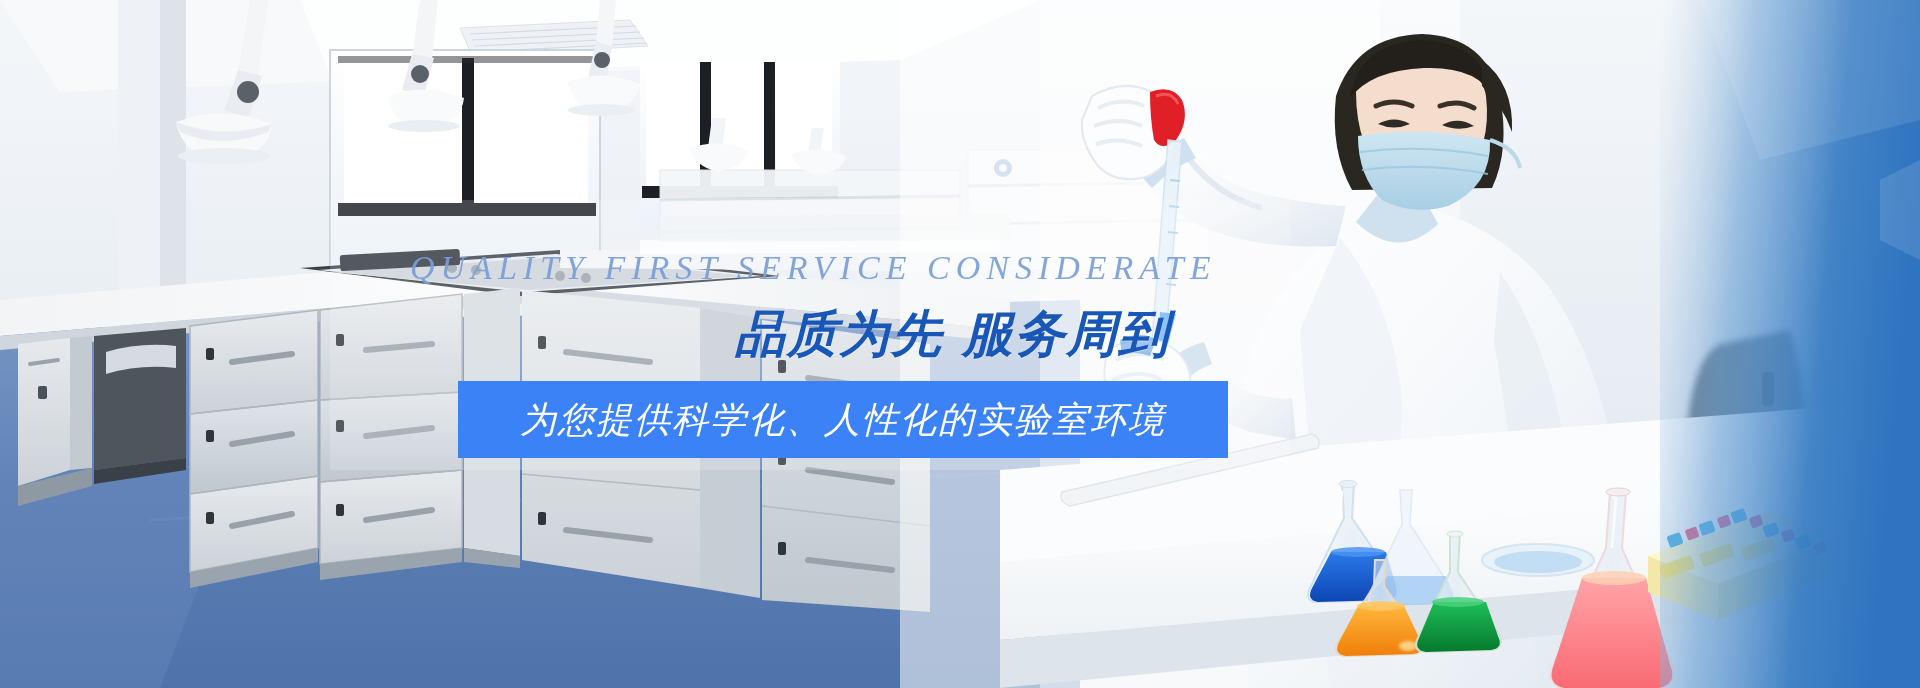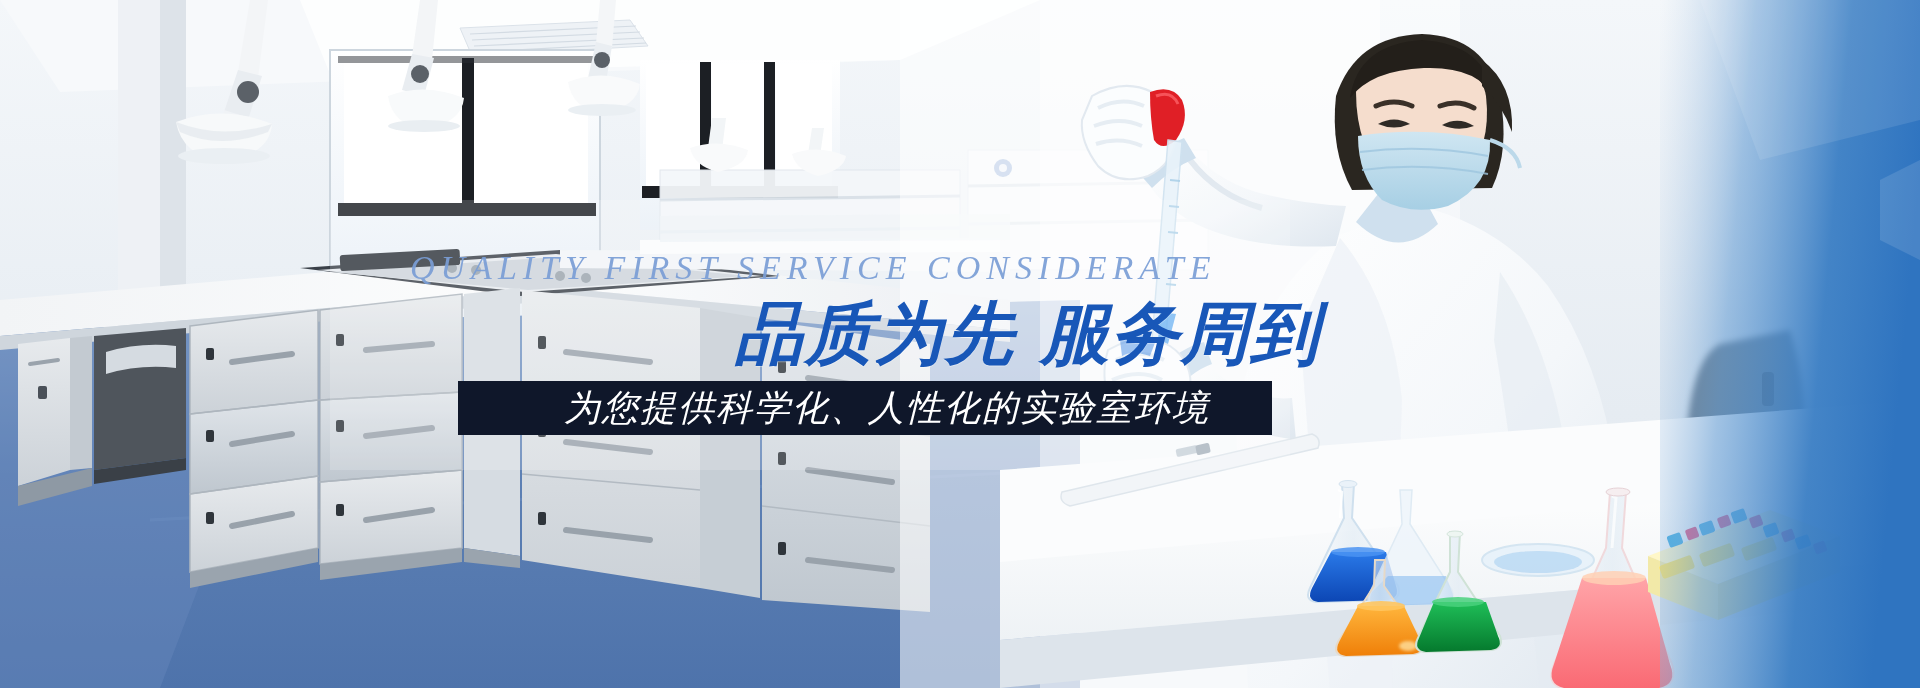--- a/index.html
+++ b/index.html
@@ -39,39 +39,38 @@
     white-space:nowrap;
     opacity:.92;
   }
 
   .headline{
     position:absolute;
     left:735px;
     top:296px;
     font-family:"DejaVu Sans","Liberation Sans",sans-serif;
     font-weight:bold;
-    font-size:68px;
+    font-size:50px;
     line-height:76px;
     letter-spacing:2px;
     color:#1857b8;
     white-space:nowrap;
     text-shadow:0 1px 0 rgba(255,255,255,.35);
   }
 
   .subbar{
     position:absolute;
     left:458px;
     top:381px;
     width:770px;
-    height:54px;
-    background:#0f172a;
+    height:77px;
+    background:#3b82f6;
     display:flex;
     align-items:center;
     justify-content:center;
-    padding-left:44px;
   }
   .subbar .subtext{
     font-family:"DejaVu Sans","Liberation Sans",sans-serif;
     font-size:36px;
     line-height:44px;
     letter-spacing:2px;
     color:#ffffff;
     white-space:nowrap;
   }
 </style>

